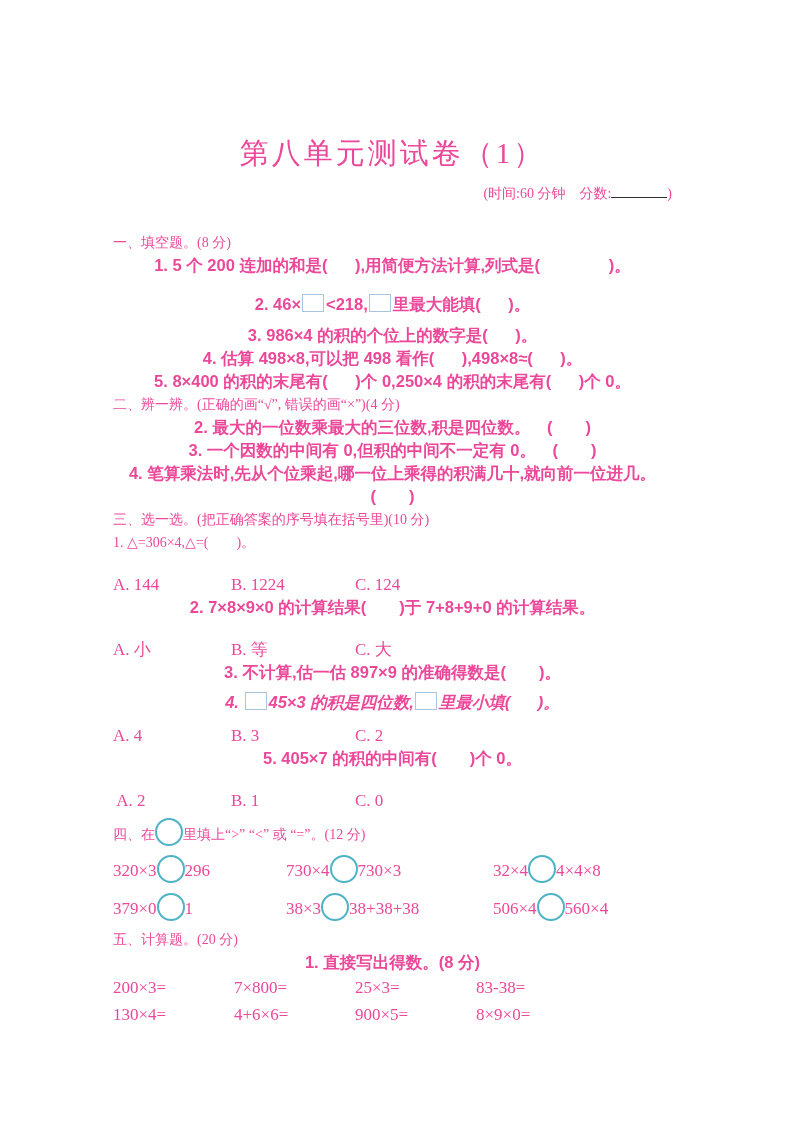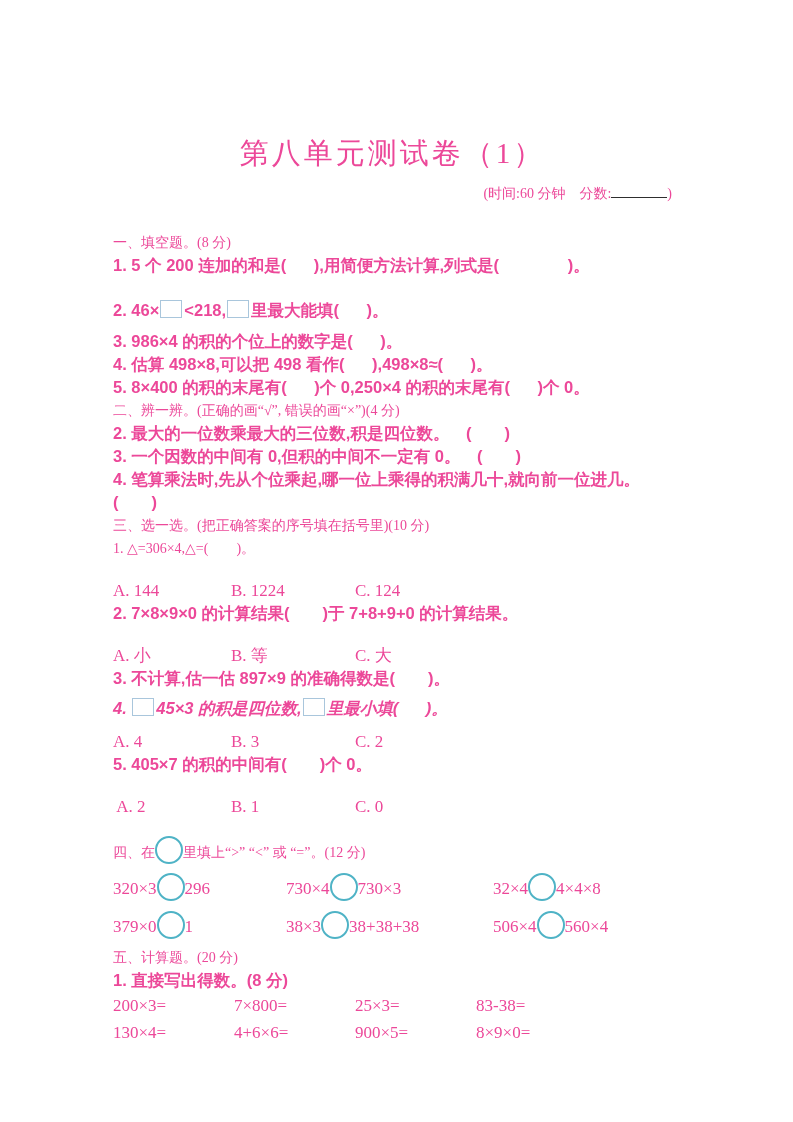--- a/index.html
+++ b/index.html
@@ -37,23 +37,24 @@
   .line {
     font-size:14px;
     line-height:23px;
     white-space:pre-wrap;
   }
   .heading {font-weight:400;}
   .q {
     font-weight:600;
     font-family:"Liberation Sans","DejaVu Sans",sans-serif;
     font-size:16.5px;
+    text-align:center;
   }
   .sec1-heading {margin-top:26px;}
-  .gap-a {margin-top:20px; line-height:26px;}
+  .gap-a {margin-top:14px; line-height:26px;}
   .gap-b {margin-top:7px;}
   .box {
     display:inline-block;
     width:20px; height:16px;
     border:1px solid #a9c6dc;
     vertical-align:-2px;
     margin:0 2px 0 1px;
     background:#ffffff;
   }
   .opts {display:flex; font-size:17px; line-height:23px;margin-top:19px;}
@@ -63,21 +64,21 @@
   .q4-line {margin-top:4px; line-height:28px;font-style:italic;}
   .opts-gap {margin-top:8px;}
   .circle {
     display:inline-block;
     width:24px; height:24px;
     border:2px solid #4fb3c6;
     border-radius:50%;
     vertical-align:-7px;
     background:transparent;
   }
-  .sec4-heading {margin-top:18px; line-height:30px;}
+  .sec4-heading {margin-top:6px; line-height:30px;}
   .cmp-row {display:flex; height:38px; align-items:center; font-size:17px;}
   .cmp-cell {white-space:pre;}
   .cmp-cell.c1 {width:173px;}
   .cmp-cell.c2 {width:207px;}
   .cmp-cell.c3 {width:auto;}
   .sec5-heading {margin-top:2px;}
   .calc-row {display:flex; font-size:17px; line-height:27px;}
   .calc-item {width:121px; white-space:pre;}
 </style>
 </head>

